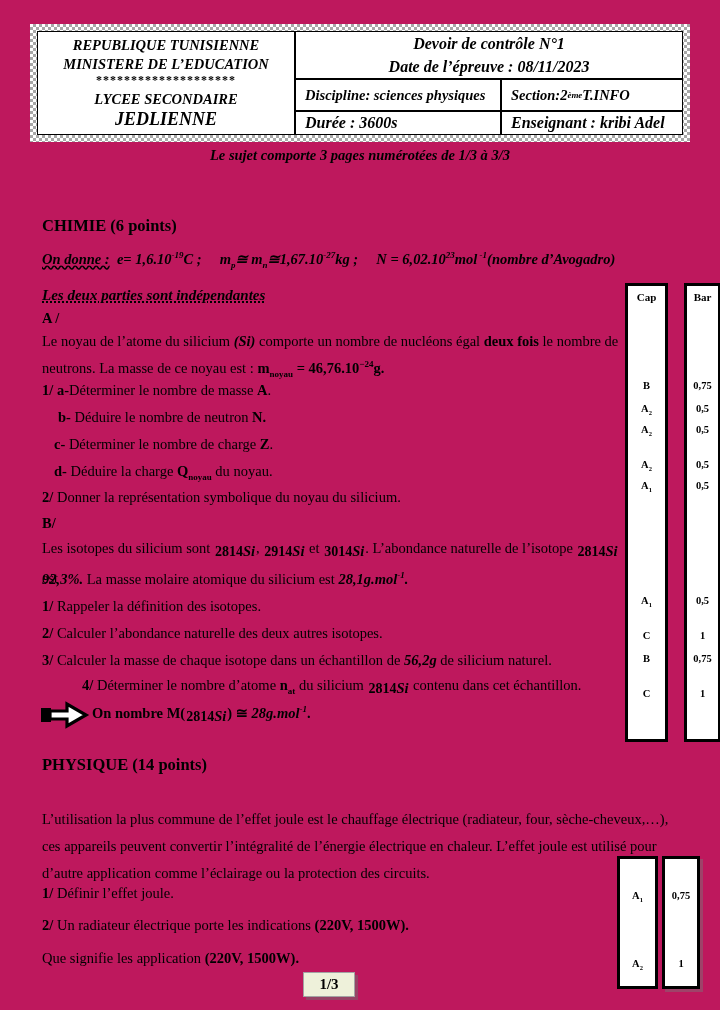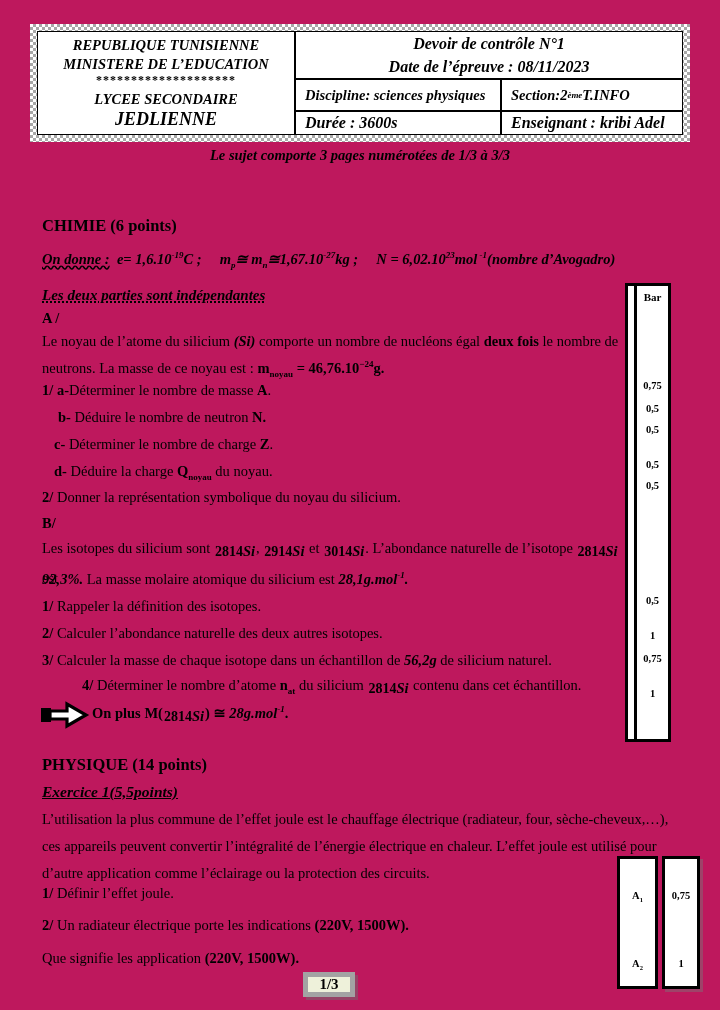--- a/index.html
+++ b/index.html
@@ -39,32 +39,32 @@
   .hcellL{width:206px;border-right:2px solid #000;display:flex;align-items:center;padding-left:9px;box-sizing:border-box;}
   .hcellR{flex:1;display:flex;align-items:center;padding-left:9px;}
   .subtitle{position:absolute;top:147px;left:0;width:720px;text-align:center;font-weight:bold;font-style:italic;font-size:14.5px;}
   
   .secHead{position:absolute;font-weight:bold;font-size:16.5px;}
   
   .mbox{position:absolute;border:3px solid #000;box-sizing:border-box;background:#fff;}
   .mbox .mhead{position:absolute;top:5px;left:0;width:100%;text-align:center;font-weight:bold;font-size:11px;}
   .mcell{position:absolute;left:0;width:100%;text-align:center;font-weight:bold;font-size:10.5px;}
   #capbox{left:625px;top:283px;width:43px;height:459px;}
-  #barbox{left:634px;top:283px;width:37px;height:459px;}
+  #barbox{left:684px;top:283px;width:37px;height:459px;}
   #pcapbox{left:617px;top:856px;width:41px;height:133px;}
   #pbarbox{left:662px;top:856px;width:38px;height:133px;box-shadow:3px 3px 0 rgba(120,120,120,.45);}
   .cr1{top:94px}.cr2{top:117px}.cr3{top:138px}.cr4{top:173px}.cr5{top:194px}
   .cr6{top:309px}.cr7{top:344px}.cr8{top:367px}.cr9{top:402px}
   .pr1{top:31px}.pr2{top:99px}
   
   .arrow-wrap{position:absolute;left:40px;top:700px;width:50px;height:30px;}
   
   .badge{
     position:absolute;left:303px;top:972px;width:52px;height:25px;
-    background:#eef1da;border:5px solid #a3a3a3;box-sizing:border-box;
+    background:#eef1da;border:1px solid #a3a3a3;box-sizing:border-box;
     box-shadow:3px 3px 0 rgba(110,110,110,.5);
     display:flex;align-items:center;justify-content:center;
     font-weight:bold;font-size:15px;
   }
 </style>
 </head>
 <body>
 
 <div id="page">
 
@@ -117,24 +117,23 @@
   <div class="line" style="left:42px;top:620px;"><span class="b">2/ </span><span class="">Calculer l’abondance naturelle des deux autres isotopes.</span></div>
   <div class="line" style="left:42px;top:647px;"><span class="b">3/ </span><span class="">Calculer la masse de chaque isotope dans un échantillon de </span><span class="b i">56,2g</span><span class=""> de silicium naturel.</span></div>
   <div class="line" style="left:42px;top:672px;margin-left:40px;"><span class="b">4/ </span><span class="">Déterminer le nombre d’atome </span><span class="b">n</span><span class="b sub">at</span><span class=""> du silicium </span><span class="iso"><span class="iso-n"><span>28</span><span>14</span></span><span class="iso-s">Si</span></span><span class=""> contenu dans cet échantillon.</span></div>
 
   <div class="arrow-wrap">
     <svg width="50" height="30" viewBox="0 0 50 30">
       <rect x="1" y="8" width="10" height="14" fill="#000"></rect>
       <path d="M10 11 L27 11 L27 4 L46 15 L27 26 L27 19 L10 19 Z" fill="#fff" stroke="#000" stroke-width="3.2" stroke-linejoin="miter"></path>
     </svg>
   </div>
-  <div class="line" style="left:92px;top:700px;"><span class="b">On plus M(</span><span class="iso"><span class="iso-n"><span>28</span><span>14</span></span><span class="iso-s">Si</span></span><span class="b">) ≅ </span><span class="b i">28g.mol</span><span class="b i sup">-1</span><span class="b">.</span></div>
+  <div class="line" style="left:92px;top:700px;"><span class="b">On nombre M(</span><span class="iso"><span class="iso-n"><span>28</span><span>14</span></span><span class="iso-s">Si</span></span><span class="b">) ≅ </span><span class="b i">28g.mol</span><span class="b i sup">-1</span><span class="b">.</span></div>
 
   <div class="secHead" style="left:42px;top:755px;">PHYSIQUE (14 points)</div>
-  <div class="line" style="left:42px;top:778px;font-size:15.5px;"><span class="b i u-solid">Exercice 1(5,5points)</span></div>
   <div class="line" style="left:42px;top:806px;width:640px;"><span class="">L’utilisation la plus commune de l’effet joule est le chauffage électrique (radiateur, four, sèche-cheveux,…),</span><br><span class="">ces appareils peuvent convertir l’intégralité de l’énergie électrique en chaleur. L’effet joule est utilisé pour</span><br><span class="">d’autre application comme l’éclairage ou la protection des circuits.</span></div>
   <div class="line" style="left:42px;top:880px;"><span class="b">1/ </span><span class="">Définir l’effet joule.</span></div>
   <div class="line" style="left:42px;top:912px;"><span class="b">2/ </span><span class="">Un radiateur électrique porte les indications </span><span class="b">(220V, 1500W).</span></div>
   <div class="line" style="left:42px;top:945px;"><span class="">Que signifie les application </span><span class="b">(220V, 1500W).</span></div>
 
   <div id="capbox" class="mbox">
     <div class="mhead">Cap</div>
     <div class="mcell cr1">B</div>
     <div class="mcell cr2">A<span class="sub">2</span></div>
     <div class="mcell cr3">A<span class="sub">2</span></div>

